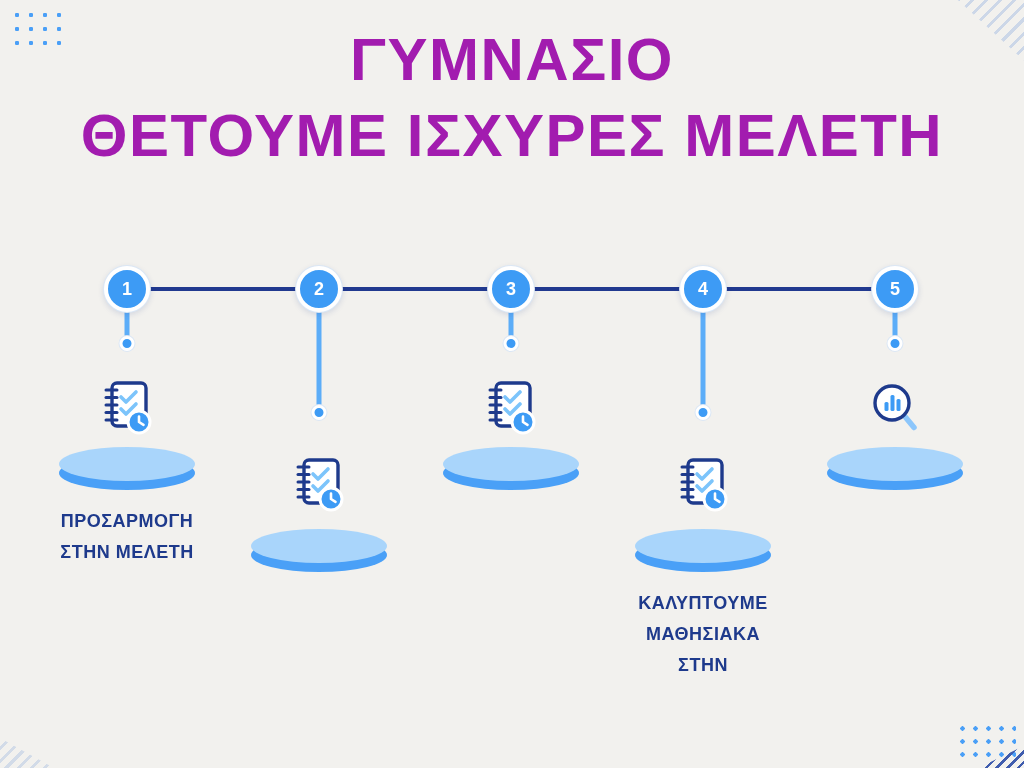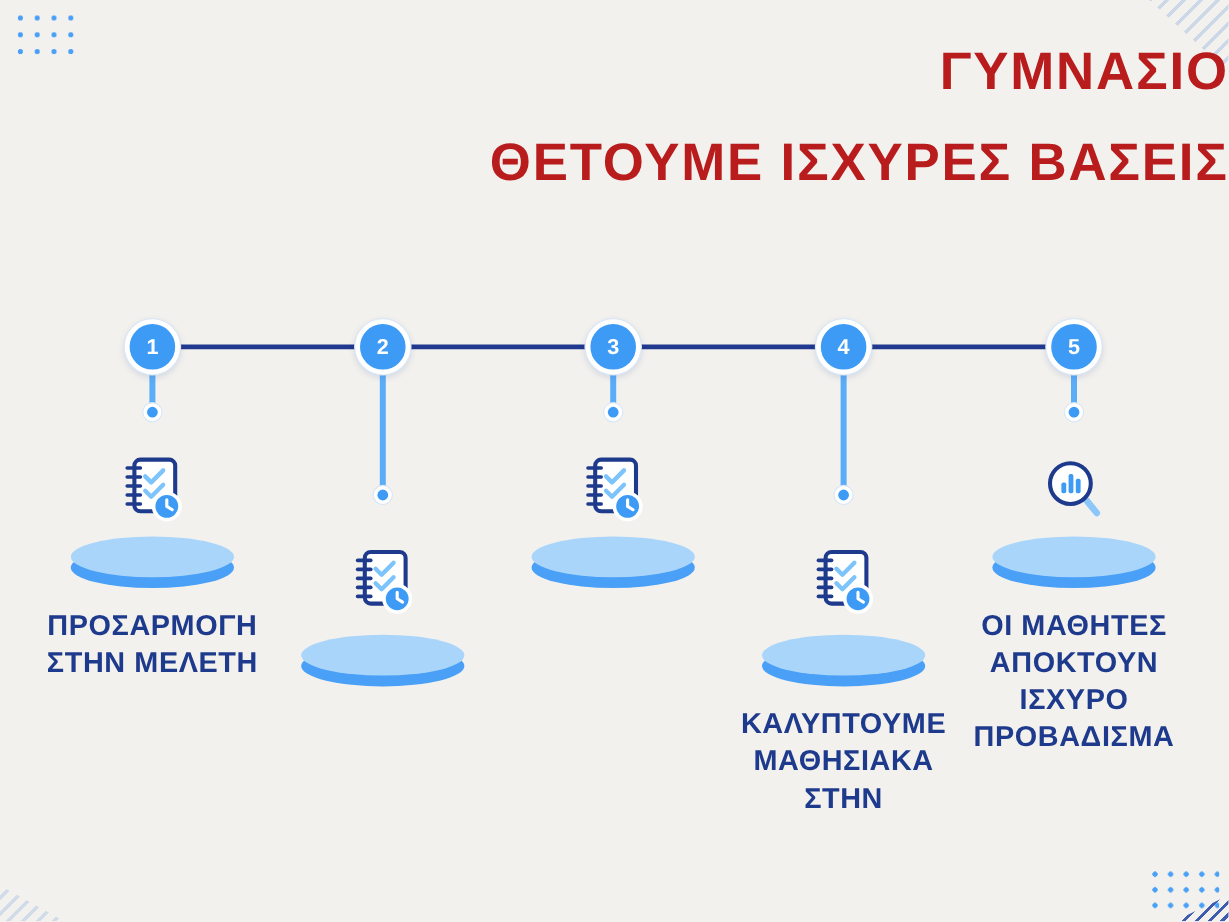--- a/index.html
+++ b/index.html
@@ -7,22 +7,22 @@
     width:1024px;height:768px;
     background:#f2f1ee;
     font-family:"Liberation Sans", sans-serif;
     overflow:hidden;
   }
   .canvas{position:relative;width:1024px;height:768px;background:#f2f1ee;}
 
   
   .title{
     position:absolute;top:22px;left:0;right:0;
-    text-align:right;color:#b91c1c;
-    font-weight:bold;font-size:44px;line-height:76px;letter-spacing:1.5px;
+    text-align:center;color:#a21caf;
+    font-weight:bold;font-size:60px;line-height:76px;letter-spacing:1.5px;
   }
 
   
   .tline{
     position:absolute;top:287px;left:127px;width:768px;height:4px;
     background:#21398f;border-radius:2px;z-index:1;
   }
   .step{position:absolute;top:0;width:192px;height:768px;}
   .badge{
     position:absolute;top:266px;left:50%;transform:translateX(-50%);
@@ -53,21 +53,21 @@
   .icon svg{width:60px;height:60px;display:block;}
   .high .icon{top:378px;}
   .low  .icon{top:455px;}
   .disc{position:absolute;left:50%;transform:translateX(-50%);width:136px;height:44px;}
   .high .disc{top:447px;}
   .low  .disc{top:529px;}
   .disc-side{position:absolute;top:9px;left:0;width:136px;height:34px;border-radius:50%;background:#4aa0f7;}
   .disc-top {position:absolute;top:0;  left:0;width:136px;height:34px;border-radius:50%;background:#a9d5fb;}
   .label{
     position:absolute;left:-10px;right:-10px;text-align:center;
-    color:#1e3a8c;font-weight:bold;font-size:24px;line-height:31px;
+    color:#1e3a8c;font-weight:bold;font-size:18px;line-height:31px;
     letter-spacing:.5px;white-space:pre-line;
   }
   .high .label{top:506px;}
   .low  .label{top:588px;}
 
   .step-1{left:31px;}  .step-2{left:223px;} .step-3{left:415px;}
   .step-4{left:607px;} .step-5{left:799px;}
 
   
   .dots-tl{
@@ -102,21 +102,21 @@
 <div class="canvas">
 
   <div class="dots-tl"></div>
   <div class="stripes-tr"></div>
   <div class="stripes-bl"></div>
   <div class="dots-br"></div>
   <div class="stripes-br"></div>
 
   <div class="title">
     <div>ΓΥΜΝΑΣΙΟ</div>
-    <div>ΘΕΤΟΥΜΕ ΙΣΧΥΡΕΣ ΒΑΣΕΙΣ</div>
+    <div>ΘΕΤΟΥΜΕ ΙΣΧΥΡΕΣ ΜΕΛΕΤΗ</div>
   </div>
 
   <div class="tline"></div>
 
   <div class="step step-1 high">
     <div class="badge">
       <span>1</span>
     </div>
     <div class="stem"></div>
     <div class="dot"></div>
@@ -235,19 +235,15 @@
         <circle cx="27" cy="25" r="17" fill="#ffffff" stroke="#1e3a8c" stroke-width="3.4"></circle>
         <rect x="19.5" y="24" width="4" height="9" rx="1.5" fill="#3d9bf5"></rect>
         <rect x="25.5" y="17" width="4" height="16" rx="1.5" fill="#3d9bf5"></rect>
         <rect x="31.5" y="21" width="4" height="12" rx="1.5" fill="#3d9bf5"></rect>
       </svg>
     </div>
     <div class="disc">
       <div class="disc-side"></div>
       <div class="disc-top"></div>
     </div>
-    <div class="label">ΟΙ ΜΑΘΗΤΕΣ
-ΑΠΟΚΤΟΥΝ
-ΙΣΧΥΡΟ
-ΠΡΟΒΑΔΙΣΜΑ</div>
   </div>
 
 </div>
 
 </body></html>

